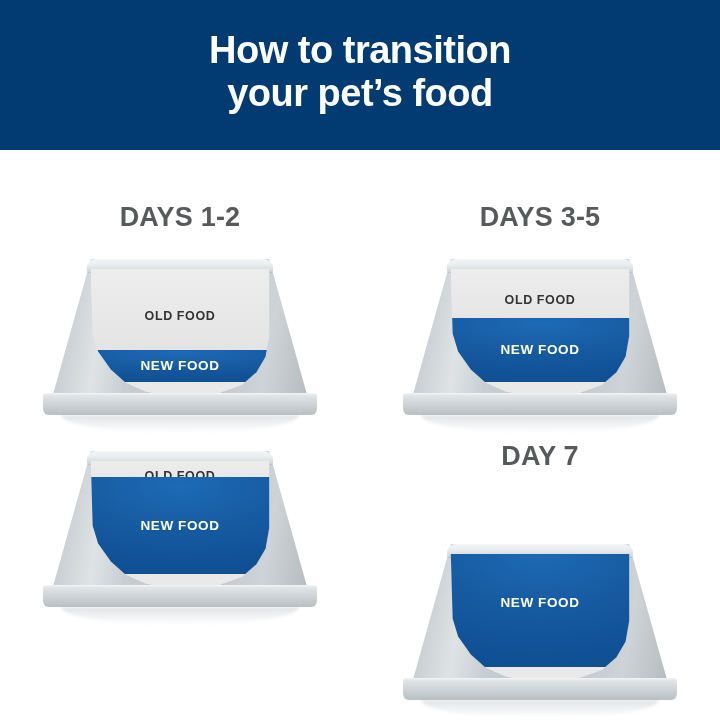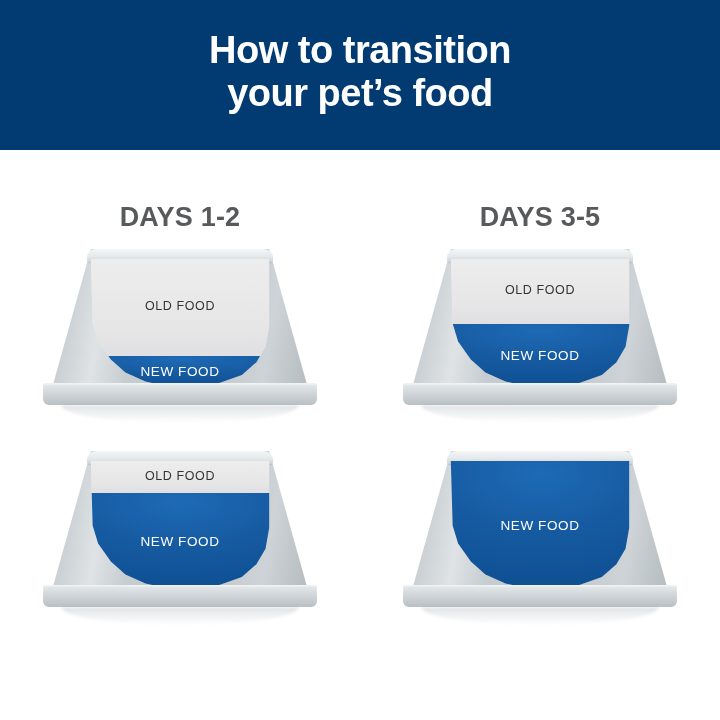--- a/index.html
+++ b/index.html
@@ -57,20 +57,21 @@
     display: grid;
     grid-template-columns: 1fr 1fr;
     grid-template-rows: 1fr 1fr;
   }
 
   .panel {
     position: relative;
     display: flex;
     flex-direction: column;
     align-items: center;
+    justify-content: space-between;
   }
   .panel-title {
     margin-top: 52px;
     color: #58595b;
     font-family: "Liberation Sans", sans-serif;
     font-weight: bold;
     font-size: 27px;
     letter-spacing: 0.2px;
     text-align: center;
   }
@@ -139,32 +140,32 @@
     position: absolute;
     left: 0;
     right: 0;
     top: 0;
     background: linear-gradient(180deg, #ededee 0%, #e6e6e7 70%, #e0e0e2 100%);
   }
   .new-food {
     position: absolute;
     left: 0;
     right: 0;
-    bottom: 0;
+    bottom: 16px;
     background:
       radial-gradient(120% 90% at 50% 10%, #1e6ab5 0%, #15599f 55%, #0f4f92 100%);
   }
 
   .food-label {
     position: absolute;
     left: 0;
     right: 0;
     text-align: center;
     font-family: "Liberation Sans", sans-serif;
-    font-weight: normal;
+    font-weight: bold;
     letter-spacing: 0.6px;
     pointer-events: none;
   }
   .old-label {
     color: #333333;
     font-size: 12.5px;
   }
   .new-label {
     color: #ffffff;
     font-size: 13.5px;
@@ -264,20 +265,21 @@
             <div class="food-label new-label" style="top: calc(50% - 8px);">NEW FOOD</div>
           </div>
         </div>
         <div class="bowl-base-top"></div>
         <div class="bowl-base"></div>
         <div class="bowl-reflection"></div>
       </div>
     </div>
 
     <div class="panel row2">
+      <div class="panel-title">DAY 7</div>
       <div class="bowl-wrap">
         <div class="bowl-body"></div>
         <div class="bowl-rim"></div>
         <div class="bowl-cavity">
 
           <div class="new-food" style="height: 100%; display: block;">
             <div class="food-label new-label" style="top: calc(50% - 8px);">NEW FOOD</div>
           </div>
         </div>
         <div class="bowl-base-top"></div>

